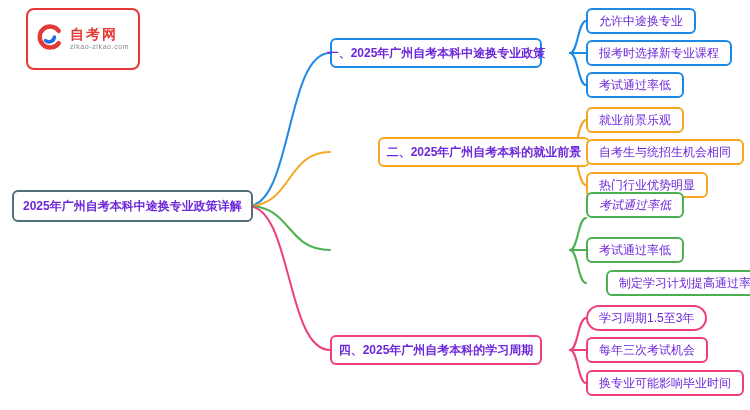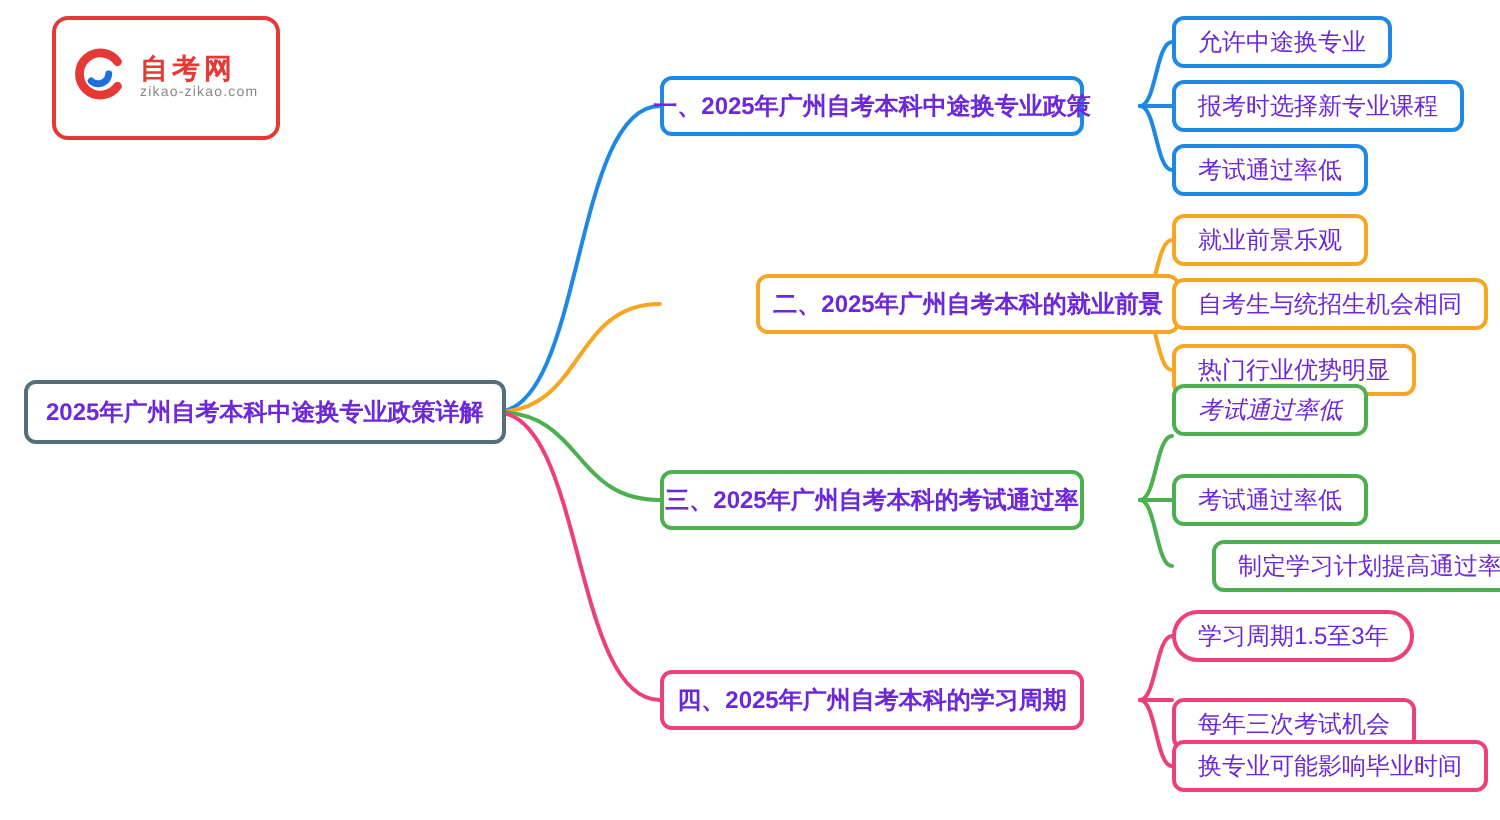--- a/index.html
+++ b/index.html
@@ -72,32 +72,31 @@
     <span class="logo-text">
       <span class="logo-title" style="color: rgb(229, 57, 53);">自考网</span>
       <span class="logo-sub">zikao-zikao.com</span>
     </span>
   </div>
 
   <div class="node root-node" style="border-color: rgb(84, 110, 122);">2025年广州自考本科中途换专业政策详解</div>
 
   <div class="node branch b1" style="border-color: rgb(30, 136, 229);">一、2025年广州自考本科中途换专业政策</div>
   <div class="node branch b2" style="border-color: rgb(245, 166, 35); margin-left: 48px;">二、2025年广州自考本科的就业前景</div>
-  <div class="node branch b3" style="border-color: rgb(76, 175, 80);">三、2025年广州自考本科的考试通过率</div>
   <div class="node branch b4" style="border-color: rgb(238, 63, 125);">四、2025年广州自考本科的学习周期</div>
 
   <div class="node leaf" style="top: 8px; border-color: rgb(30, 136, 229);">允许中途换专业</div>
   <div class="node leaf" style="top: 40px; border-color: rgb(30, 136, 229);">报考时选择新专业课程</div>
   <div class="node leaf" style="top: 72px; border-color: rgb(30, 136, 229);">考试通过率低</div>
 
   <div class="node leaf" style="top: 107px; border-color: rgb(245, 166, 35);">就业前景乐观</div>
   <div class="node leaf" style="top: 139px; border-color: rgb(245, 166, 35);">自考生与统招生机会相同</div>
   <div class="node leaf" style="top: 172px; border-color: rgb(245, 166, 35); text-align: right;">热门行业优势明显</div>
 
   <div class="node leaf" style="top: 192px; border-color: rgb(76, 175, 80); font-style: italic;">考试通过率低</div>
   <div class="node leaf" style="top: 237px; border-color: rgb(76, 175, 80);">考试通过率低</div>
   <div class="node leaf" style="top: 270px; border-color: rgb(76, 175, 80); margin-left: 20px;">制定学习计划提高通过率</div>
 
   <div class="node leaf" style="top: 305px; border-color: rgb(238, 63, 125); border-radius: 13px;">学习周期1.5至3年</div>
-  <div class="node leaf" style="top: 349px; border-color: rgb(238, 63, 125);">每年三次考试机会</div>
+  <div class="node leaf" style="top: 337px; border-color: rgb(238, 63, 125);">每年三次考试机会</div>
   <div class="node leaf" style="top: 370px; border-color: rgb(238, 63, 125);">换专业可能影响毕业时间</div>
 
 </div>
 
 </body></html>

